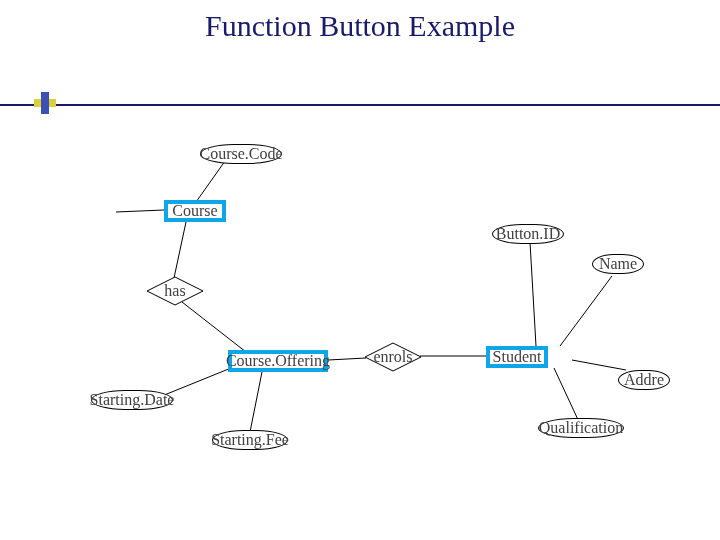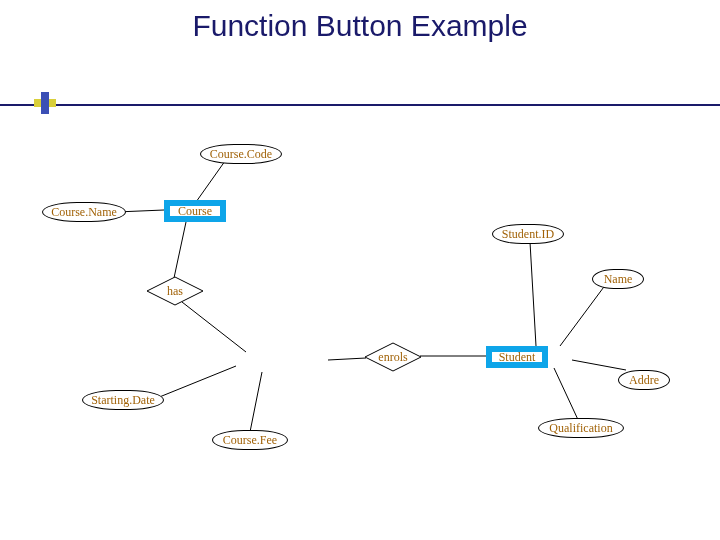--- a/index.html
+++ b/index.html
@@ -1,25 +1,25 @@
 <!DOCTYPE html>
 <html><head>
 <meta charset="utf-8">
 <style>
   html,body{margin:0;padding:0;width:720px;height:540px;background:#fff;font-family:"Times New Roman",serif;position:relative;overflow:hidden}
-  .title{position:absolute;top:8px;left:0;width:720px;text-align:center;font-family:Liberation Sans, sans-serif;font-size:30px;color:#1a1a6a;line-height:1.22}
+  .title{position:absolute;top:8px;left:0;width:720px;text-align:center;font-family:Liberation Serif, serif;font-size:30px;color:#1a1a6a;line-height:1.22}
   .hr-main{position:absolute;top:104px;left:0;width:720px;height:2px;background:#1a1a6a}
   .bullet{position:absolute;top:92px;left:34px;width:22px;height:22px}
   .bullet::before{content:"";position:absolute;left:0;top:7px;width:22px;height:8px;background:#d9cf3b}
   .bullet::after{content:"";position:absolute;left:7px;top:0;width:8px;height:22px;background:#3b4fb5}
   .diagram{position:absolute;top:130px;left:60px;width:620px;height:380px}
   svg{position:absolute;top:0;left:0}
-  .node{position:absolute;font-size:12px;line-height:1;text-align:center;color:#a16207;box-sizing:border-box;display:flex;align-items:center;justify-content:center;padding:0 6px;white-space:nowrap}
+  .node{position:absolute;font-size:16px;line-height:1;text-align:center;color:#404040;box-sizing:border-box;display:flex;align-items:center;justify-content:center;padding:0 6px;white-space:nowrap}
   .attr{border:1px solid #000;border-radius:50%/60%;background:#fff;height:20px}
-  .ent{border:6px solid #0ea5e9;background:#fff;height:22px}
+  .ent{border:4px solid #0ea5e9;background:#fff;height:22px}
   .rel{width:58px;height:30px}
   .rel span{position:relative;z-index:2}
   .rel svg{z-index:1}
 </style>
 </head>
 <body>
 
 <div class="title">
   <span>Function Button Example</span><br>
 </div>
@@ -51,29 +51,29 @@
 
       <line x1="552" y1="146" x2="500" y2="216"></line>
 
       <line x1="566" y1="240" x2="512" y2="230"></line>
 
       <line x1="520" y1="294" x2="494" y2="238"></line>
     </g>
   </svg>
 
   <div class="node attr" style="left:140px;top:14px;width:82px">Course.Code</div>
-  <div class="node attr" style="left:-18px;top:72px;width:84px">Course.Name</div>
-  <div class="node attr" style="left:22px;top:260px;width:82px">Starting.Date</div>
-  <div class="node attr" style="left:152px;top:300px;width:76px">Course.Fee</div>
-  <div class="node attr" style="left:432px;top:94px;width:72px">Student.ID</div>
-  <div class="node attr" style="left:532px;top:139px;width:52px">Name</div>
+  <div class="node attr" style="left:31px;top:260px;width:82px">Starting.Date</div>
+  <div class="node attr" style="left:152px;top:300px;width:76px">Starting.Fee</div>
+  <div class="node attr" style="left:432px;top:94px;width:72px">Button.ID</div>
+  <div class="node attr" style="left:532px;top:124px;width:52px">Name</div>
   <div class="node attr" style="left:558px;top:240px;width:52px">Addre</div>
   <div class="node attr" style="left:478px;top:288px;width:86px">Qualification</div>
 
   <div class="node ent" style="left:104px;top:70px;width:62px">Course</div>
+  <div class="node ent" style="left:168px;top:220px;width:100px">Course.Offering</div>
   <div class="node ent" style="left:426px;top:216px;width:62px">Student</div>
 
   <div class="node rel" style="left:304px;top:212px">
     <svg width="58" height="30">
         <polygon points="29,1 57,15 29,29 1,15" fill="#fff" stroke="#000"></polygon>
       </svg>
     <span>enrols</span>
   </div>
   <div class="node rel" style="left:86px;top:146px">
     <svg width="58" height="30">

